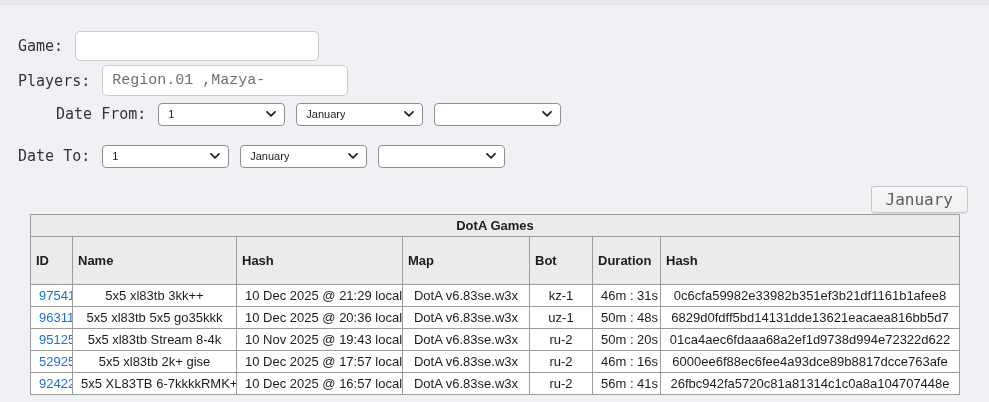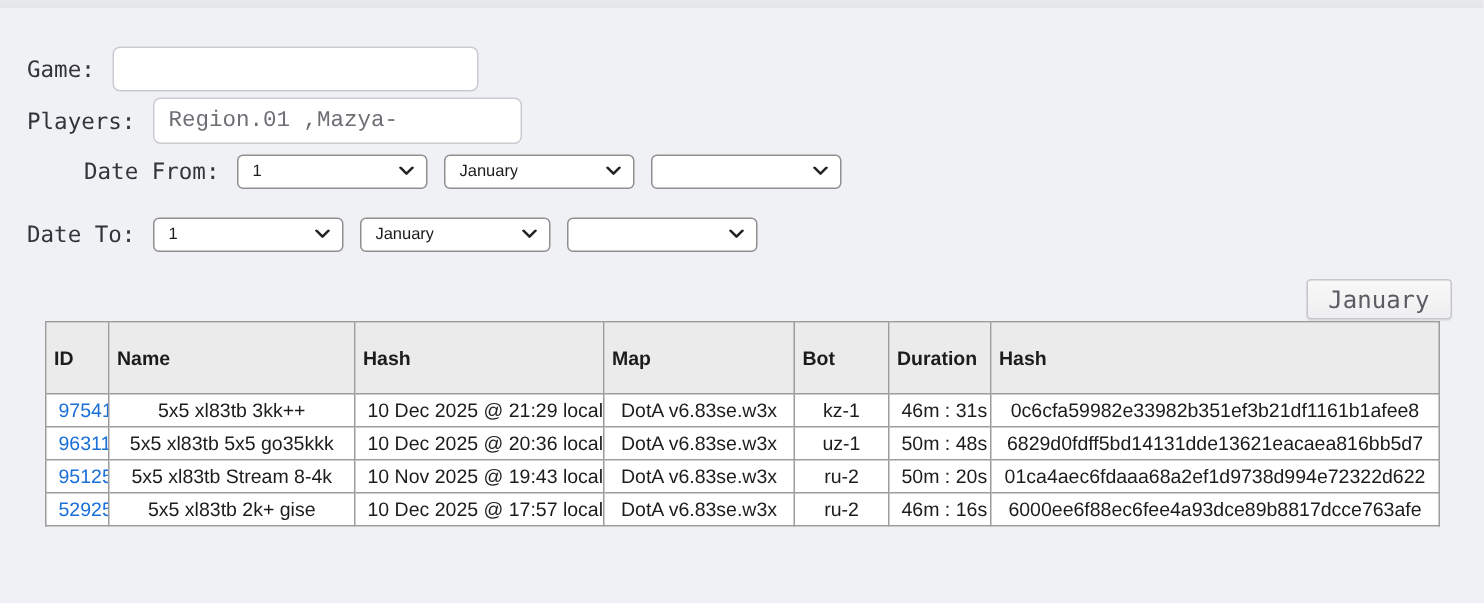--- a/index.html
+++ b/index.html
@@ -165,20 +165,23 @@
   <colgroup>
     <col class="col-id">
       <col class="col-name">
       <col class="col-date">
     <col class="col-map">
       <col class="col-bot">
       <col class="col-dur">
       <col class="col-hash">
   </colgroup>
   <thead>
+    <tr class="title-row">
+      <th colspan="7">DotA Games</th>
+    </tr>
     <tr class="head-row" id="head-row">
         <th>ID</th>
         <th>Name</th>
         <th>Hash</th>
         <th>Map</th>
         <th>Bot</th>
         <th>Duration</th>
         <th>Hash</th>
       </tr>
   </thead>
@@ -212,14 +215,23 @@
       </tr>
       <tr>
         <td><a class="id-link">52925</a></td>
         <td>5x5 xl83tb 2k+ gise</td>
         <td>10 Dec 2025 @ 17:57 local</td>
         <td>DotA v6.83se.w3x</td>
         <td>ru-2</td>
         <td>46m : 16s</td>
         <td>6000ee6f88ec6fee4a93dce89b8817dcce763afe</td>
       </tr>
+      <tr>
+        <td><a class="id-link">92422</a></td>
+        <td>5x5 XL83TB 6-7kkkkRMK+</td>
+        <td>10 Dec 2025 @ 16:57 local</td>
+        <td>DotA v6.83se.w3x</td>
+        <td>ru-2</td>
+        <td>56m : 41s</td>
+        <td>26fbc942fa5720c81a81314c1c0a8a104707448e</td>
+      </tr>
     </tbody>
 </table>
 
 </body></html>

